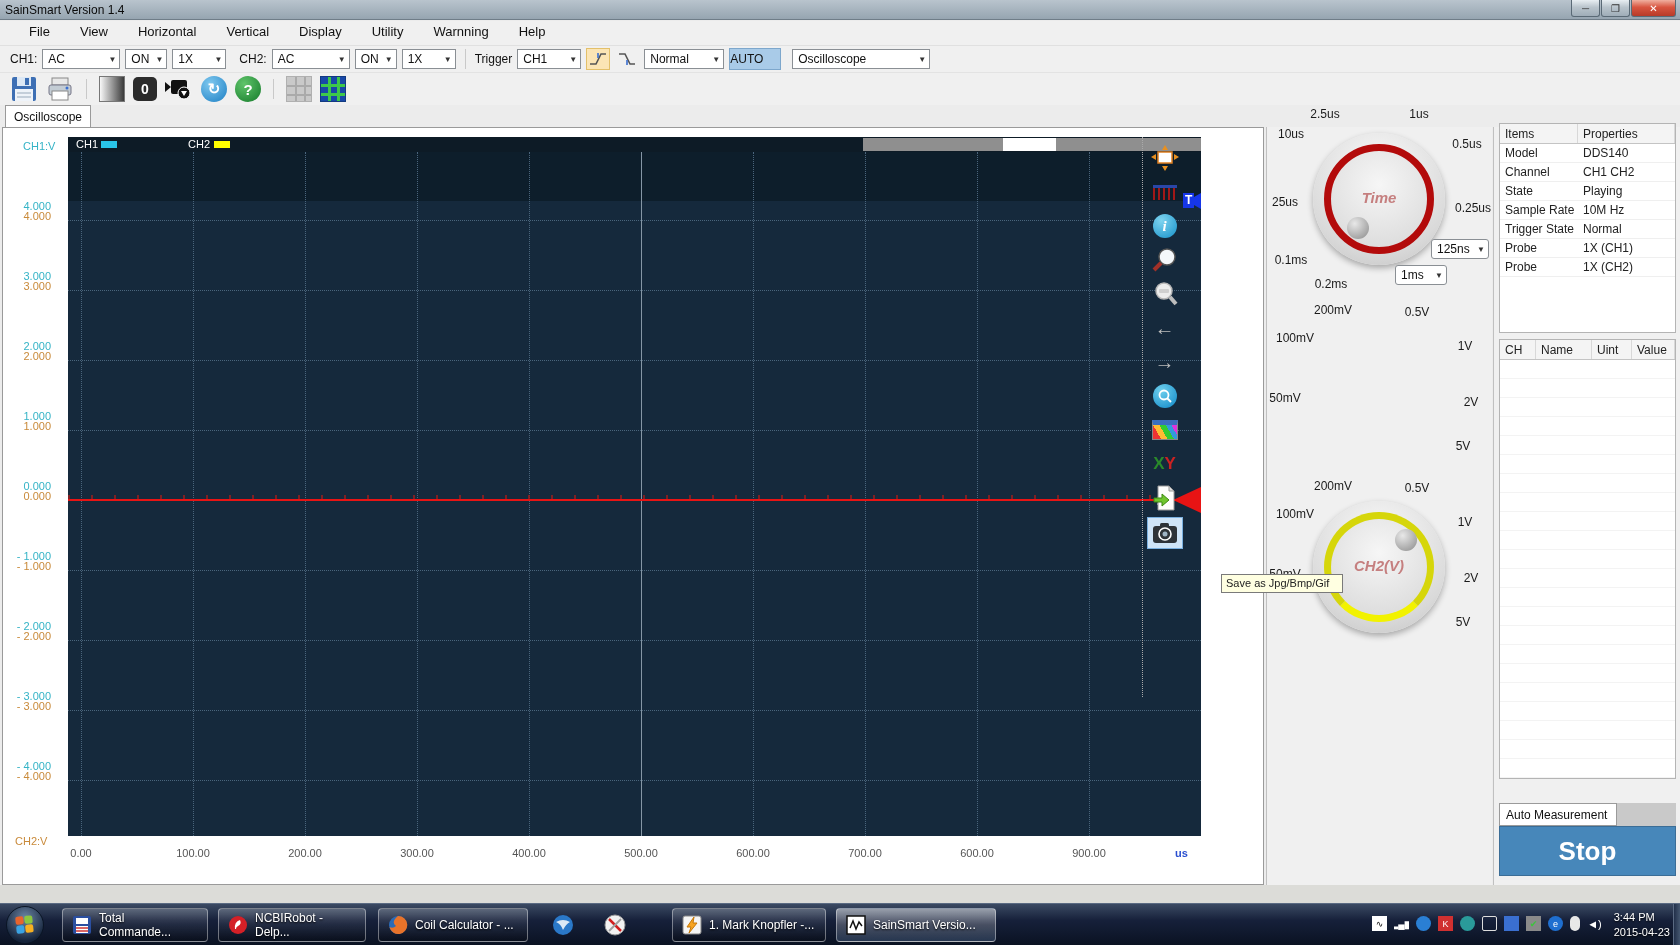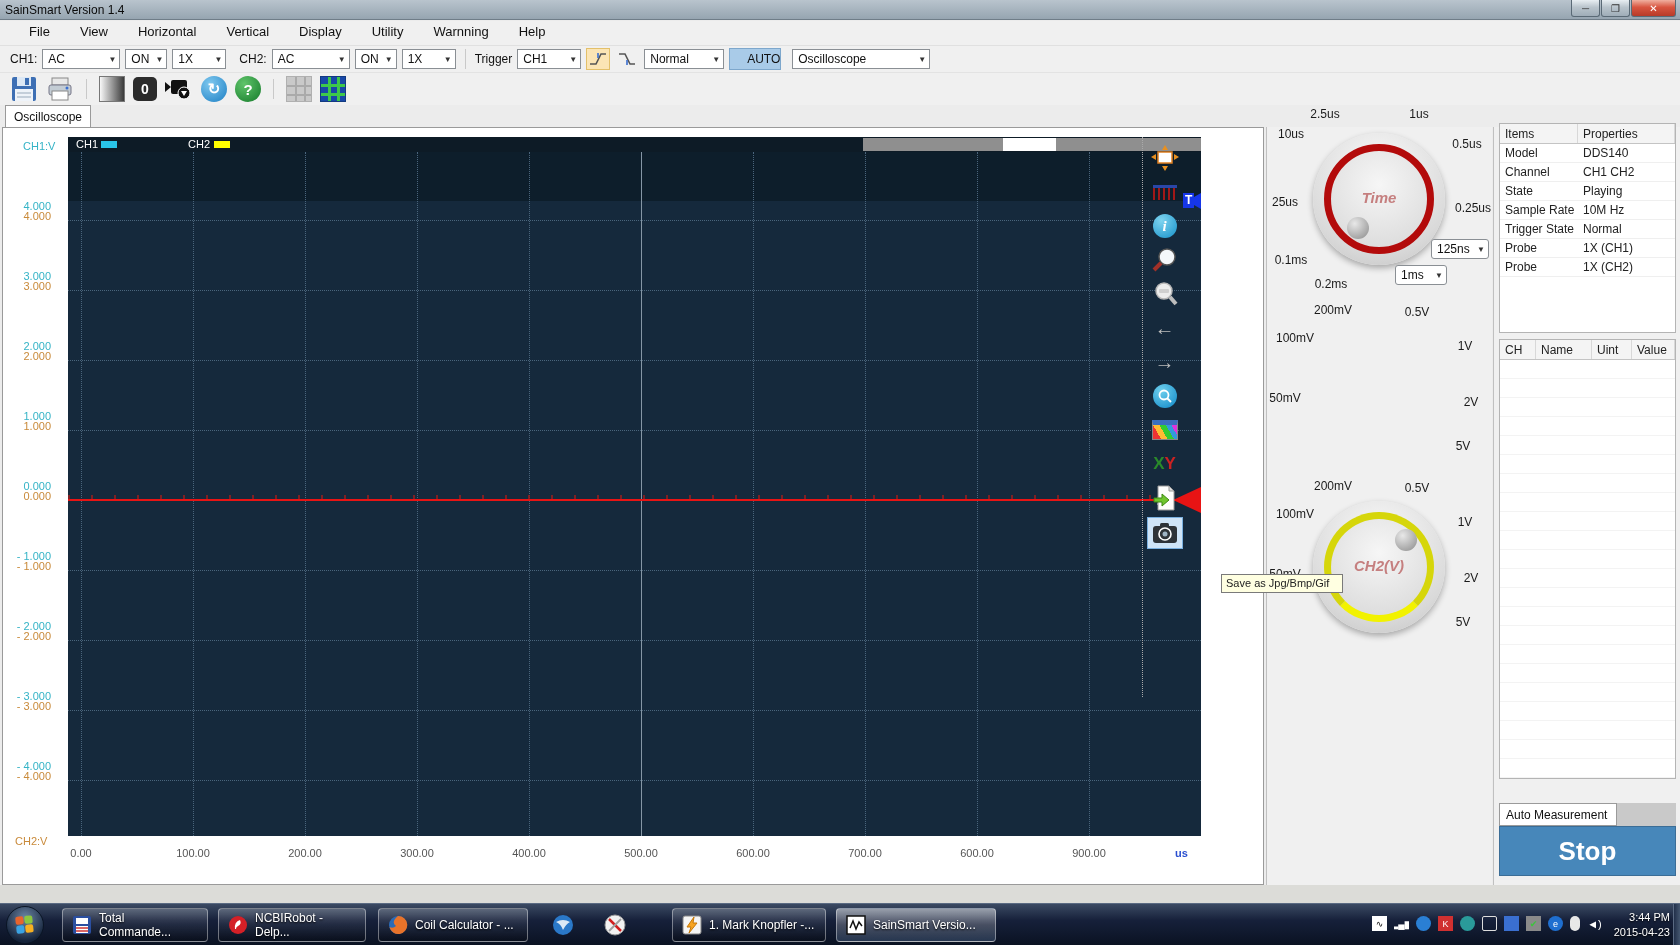--- a/index.html
+++ b/index.html
@@ -22,21 +22,21 @@
     display:flex; align-items:flex-start; padding-left:14px; border-bottom:1px solid #e0e0e0;}
   #menubar span { font-size:13px; color:#111; padding:3px 15px; }
 
   
   #toolbar1 { position:absolute; left:0; top:46px; width:1680px; height:27px; background:#f0f0f0;
     display:flex; align-items:center; gap:5px; padding-left:10px; border-bottom:1px solid #e3e3e3;}
   #toolbar1 .lbl { font-size:12px; color:#111; }
   .combo { display:flex; align-items:center; justify-content:space-between; background:#fff;
     border:1px solid #8a8f94; height:20px; font-size:12px; color:#111; padding:0 3px 0 5px; }
   .combo .arr { font-size:8px; color:#333; padding-left:4px; }
-  .tbtn { height:22px; display:flex; align-items:center; justify-content:flex-end; font-size:12px; }
+  .tbtn { height:22px; display:flex; align-items:center; justify-content:flex-start; font-size:12px; }
   #btn-auto { width:52px; background:#a9cbe8; border:1px solid #7da7cc; color:#111; }
   .edge-btn { width:24px; height:22px; border:1px solid transparent; display:flex; align-items:center; justify-content:center;}
   .edge-btn.active { background:#fbe5b5; border-color:#e3c06a; }
   .vsep { width:1px; height:20px; background:#c9c9c9; margin:0 4px; }
 
   
   #toolbar2 { position:absolute; left:0; top:73px; width:1680px; height:32px; background:#f0f0f0;
     display:flex; align-items:center; gap:8px; padding-left:10px; }
   .icon28 { width:28px; height:28px; display:flex; align-items:center; justify-content:center; }
   .grad-sq { width:26px; height:26px; border:1px solid #777; background:linear-gradient(to right,#f8f8f8,#3a3a3a); }
@@ -156,21 +156,21 @@
   .flag i { border-radius:2px; }
   .tkbtn { position:absolute; top:4px; height:34px; border-radius:4px; border:1px solid rgba(255,255,255,.4);
     background:linear-gradient(rgba(255,255,255,.22), rgba(255,255,255,.06) 50%, rgba(0,0,0,.25));
     display:flex; align-items:center; gap:6px; padding:0 8px; color:#fff; font-size:12px;
     text-shadow:0 1px 2px #000; }
   .tkbtn.active { background:linear-gradient(rgba(255,255,255,.5), rgba(255,255,255,.22) 50%, rgba(90,120,160,.35)); }
   .tkicon { width:22px; height:22px; flex:0 0 22px; display:flex; align-items:center; justify-content:center; font-size:13px;}
   #tray { position:absolute; right:78px; top:12px; display:flex; gap:7px; align-items:center;}
   #tray span { width:15px; height:15px; display:flex; align-items:center; justify-content:center;
     font-size:9px; color:#fff; overflow:hidden;}
-  #clock { position:absolute; right:10px; top:6px; text-align:right; color:#fff; font-size:11px; line-height:15px;
+  #clock { position:absolute; right:10px; top:6px; text-align:left; color:#fff; font-size:11px; line-height:15px;
     text-shadow:0 1px 2px #000;}
   #showdesk { position:absolute; right:0; top:0; width:7px; height:42px; background:linear-gradient(90deg,#22304a,#44566f); border-left:1px solid #5a6a82;}
 </style>
 </head>
 <body>
 
 <div id="screen">
 
   <div id="titlebar">
     <span class="title">SainSmart  Version 1.4</span>

